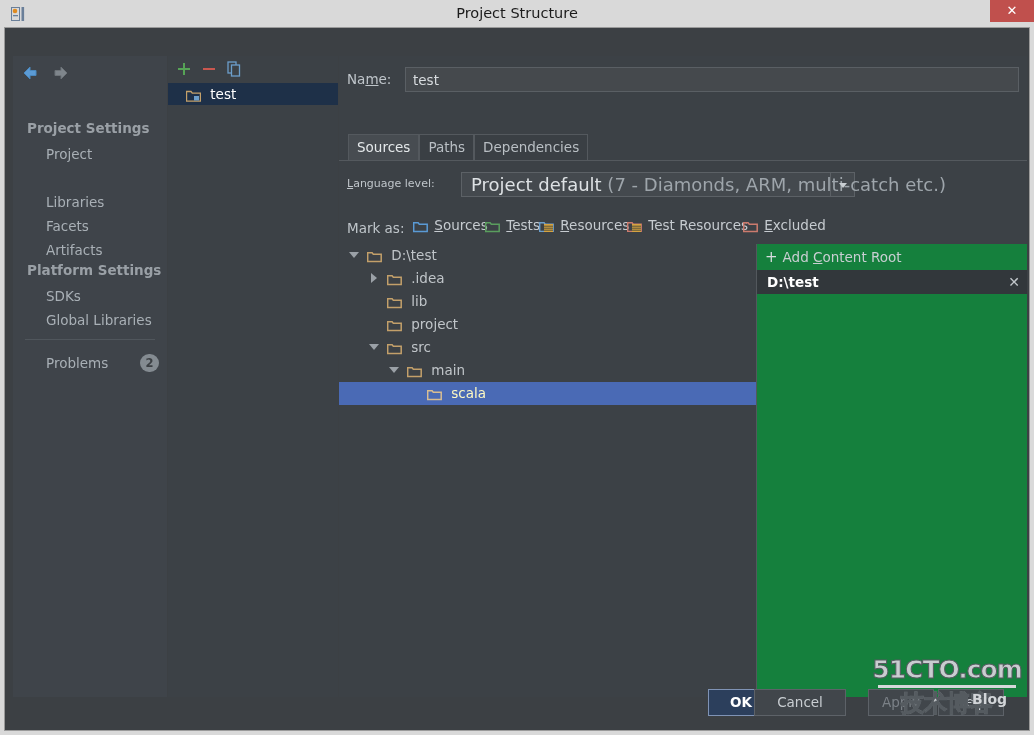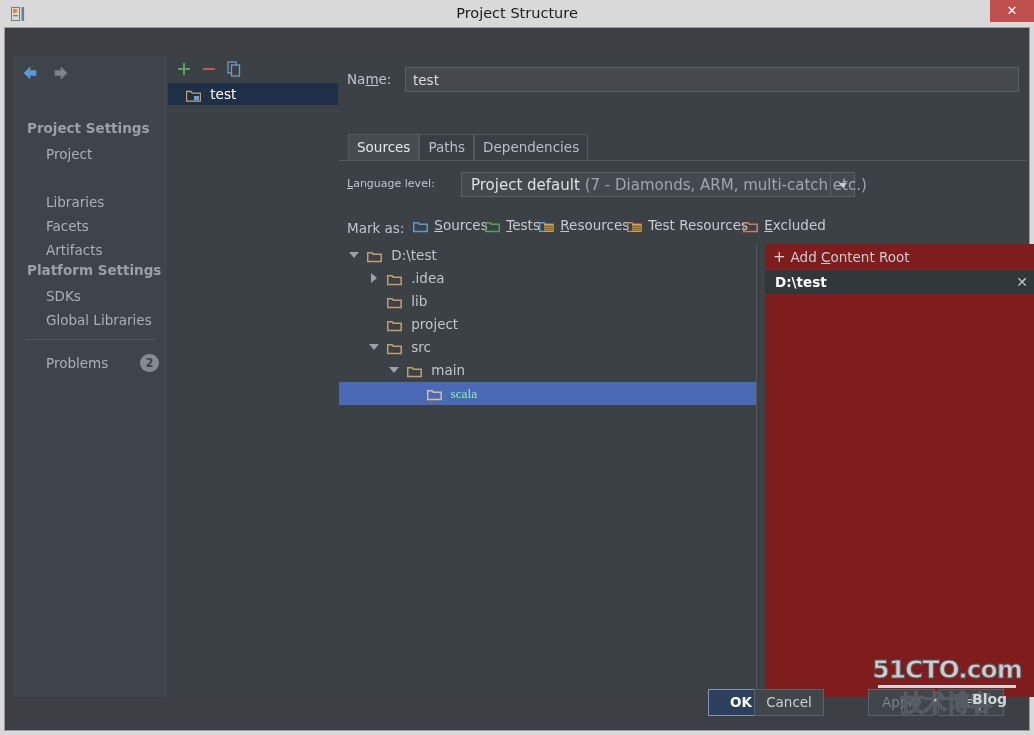--- a/index.html
+++ b/index.html
@@ -153,21 +153,21 @@
     font-size: 11px; color: #bfc5ca;
   }
   #lang-combo {
     position: absolute; left: 122px; top: 116px;
     width: 394px; height: 25px;
     background: #434800; background: #44494e;
     border: 1px solid #5c6166; cursor: pointer;
   }
   #lang-combo .val {
     position: absolute; left: 9px; top: 0; line-height: 24px;
-    font-size: 15px; color: #dde1e4; white-space: nowrap;
+    font-size: 18px; color: #dde1e4; white-space: nowrap;
   }
   #lang-combo .val .dim { color: #9ea5ab; }
   #lang-arrow {
     position: absolute; right: 0; top: 0; width: 24px; height: 23px;
     border-left: 1px solid #5c6166; cursor: pointer;
   }
   #lang-arrow .car {
     position: absolute; left: 8px; top: 10px;
     width: 0; height: 0;
     border-left: 4px solid transparent; border-right: 4px solid transparent;
@@ -191,21 +191,21 @@
   #tree {
     position: absolute; left: 0; top: 188px;
     width: 417px; height: 453px;
     background: #3c4146;
   }
   .tree-row {
     position: absolute; left: 0; width: 417px; height: 23px;
     line-height: 23px; font-size: 13.5px;
     color: #c0c5c9; cursor: pointer; white-space: nowrap;
   }
-  .tree-row.selected { background: #4a6ab5; color: #86efac; font-family: Liberation Serif, serif; }
+  .tree-row.selected { background: #4a6ab5; color: #fef9c3; }
   .tree-row .tgl {
     position: absolute; width: 14px; height: 23px; cursor: pointer;
   }
   .tree-row .tgl i {
     position: absolute; left: 2px; top: 8px;
     width: 0; height: 0; display: block;
   }
   .tree-row .tgl.open i {
     border-left: 5px solid transparent; border-right: 5px solid transparent;
     border-top: 6px solid #9ba1a7;
@@ -221,22 +221,21 @@
   
   #vsplit {
     position: absolute; left: 417px; top: 188px;
     width: 1px; height: 453px; background: #53585d;
   }
 
   
   #roots {
     position: absolute; left: 418px; top: 188px;
     width: 270px; height: 453px;
-    background: #7f1d1d;
-    margin-left: 8px;
+    background: #15803d;
   }
   #add-root {
     position: absolute; left: 0; top: 0; width: 270px; height: 26px;
     line-height: 26px; padding-left: 8px;
     font-size: 13.5px; color: #c9ced2; cursor: pointer; white-space: nowrap;
   }
   #add-root .plus { color: #d9dde0; margin-right: 5px; font-size: 15px; }
   #add-root u { text-decoration: underline; }
   #root-item {
     position: absolute; left: 0; top: 26px; width: 270px; height: 24px;
@@ -536,21 +535,21 @@
           <span class="path">D:\test</span>
           <span class="x">✕</span>
         </div>
       </div>
 
     </div>
   </div>
 
   <div id="footer">
     <div class="dlg-btn primary" style="left:704px; width:66px">OK</div>
-    <div class="dlg-btn" style="left:750px; width:70px">Cancel</div>
+    <div class="dlg-btn" style="left:750px; width:92px">Cancel</div>
     <div class="dlg-btn disabled" style="left:864px; width:66px">Apply</div>
     <div class="dlg-btn" style="left:934px; width:66px">Help</div>
   </div>
 
   <div id="watermark">
     <div id="wm-top">51CTO.com</div>
     <div id="wm-bar"></div>
     <div id="wm-bottom">技术博客</div>
     <div id="wm-blog">Blog</div>
   </div>

